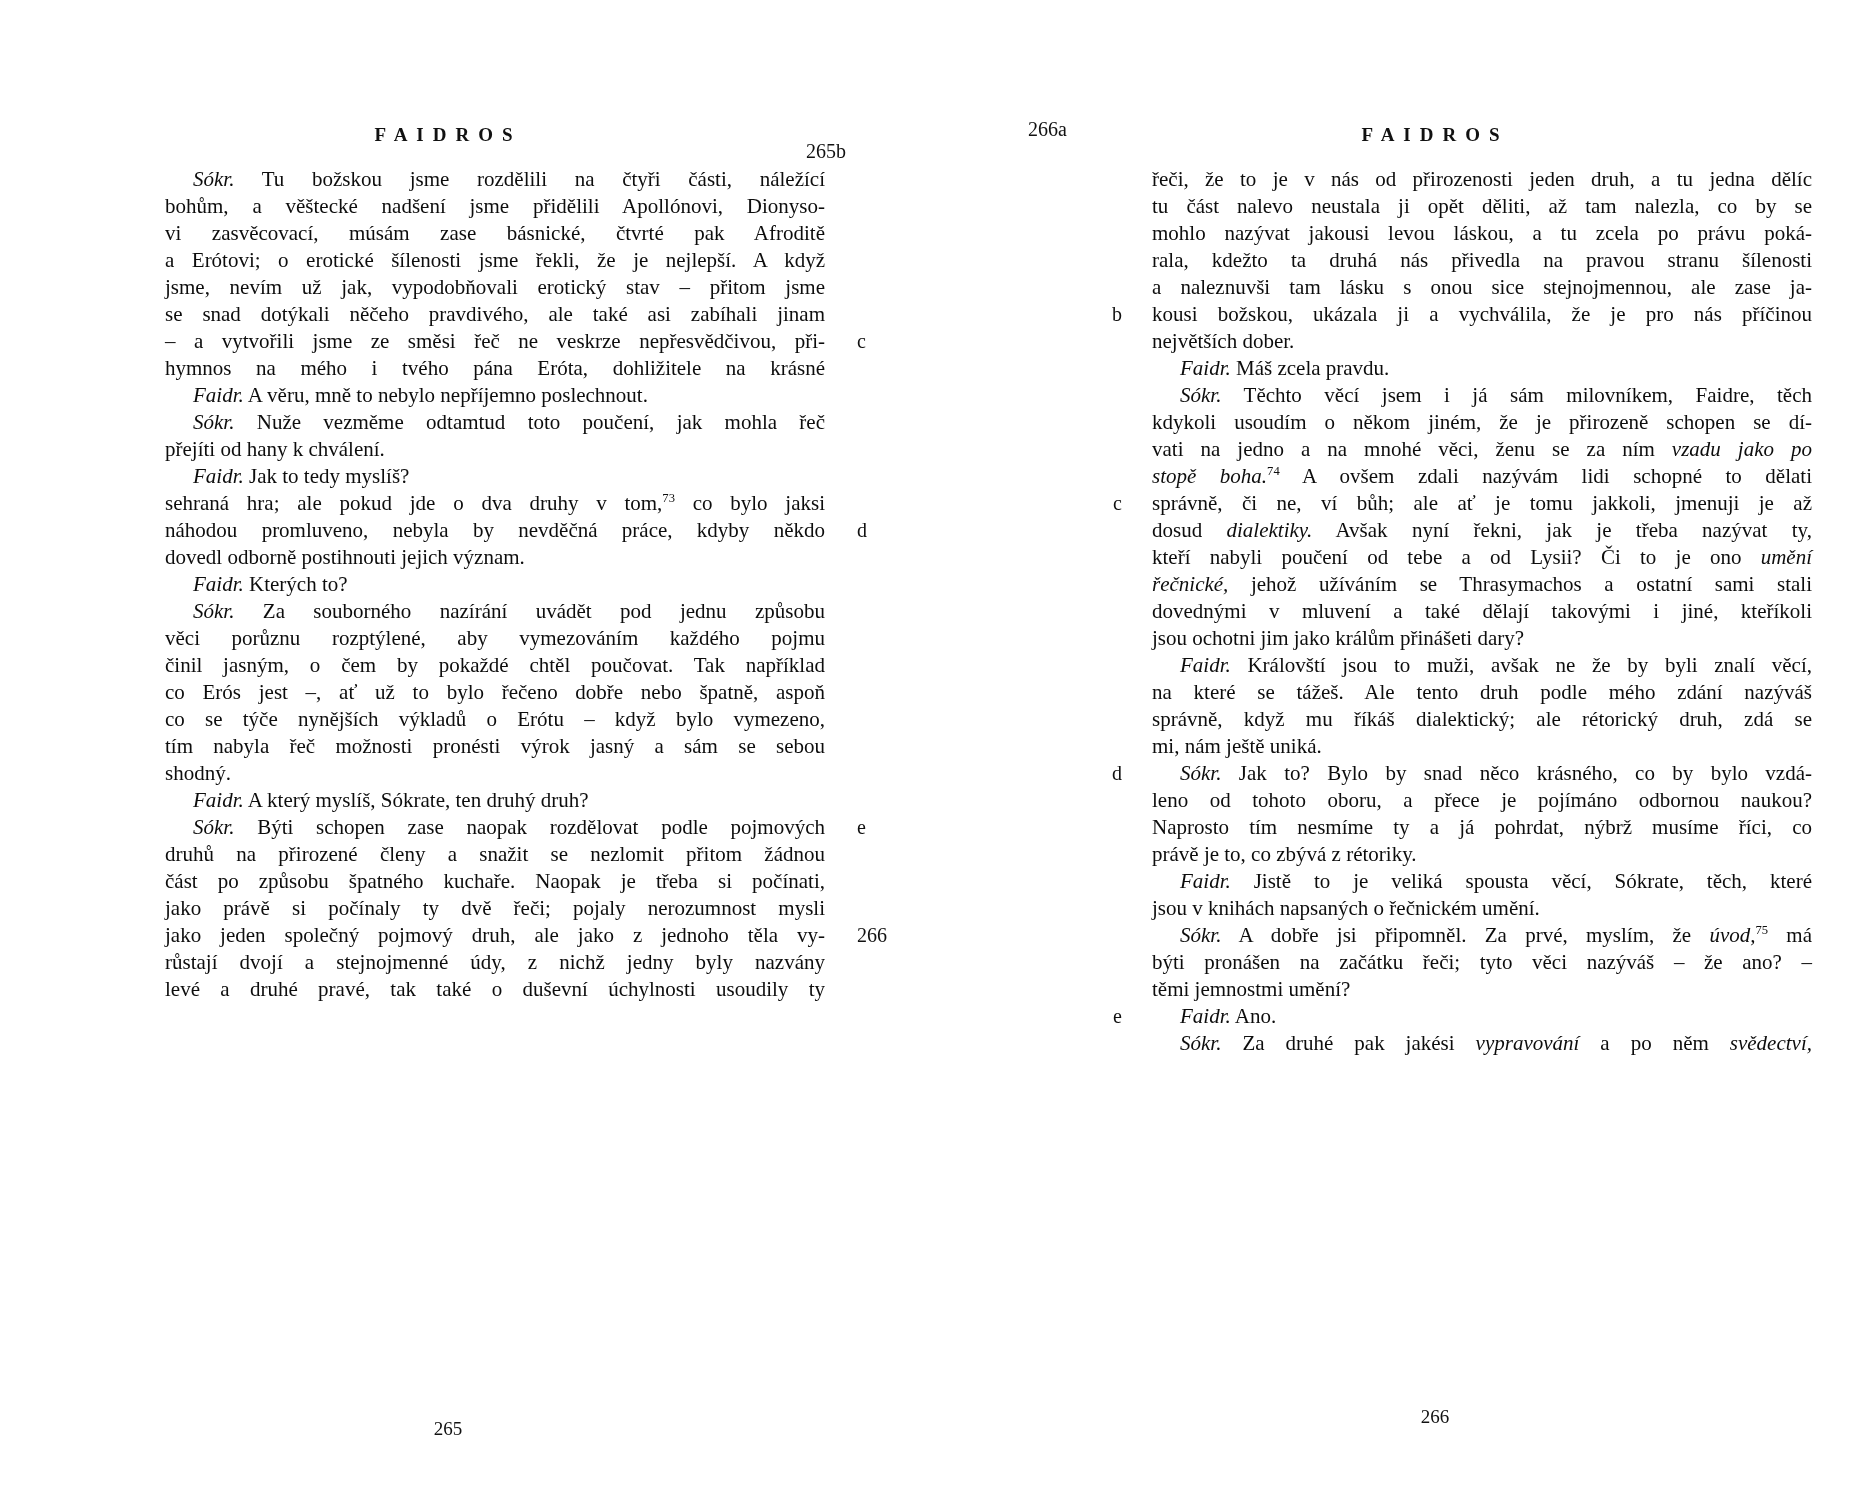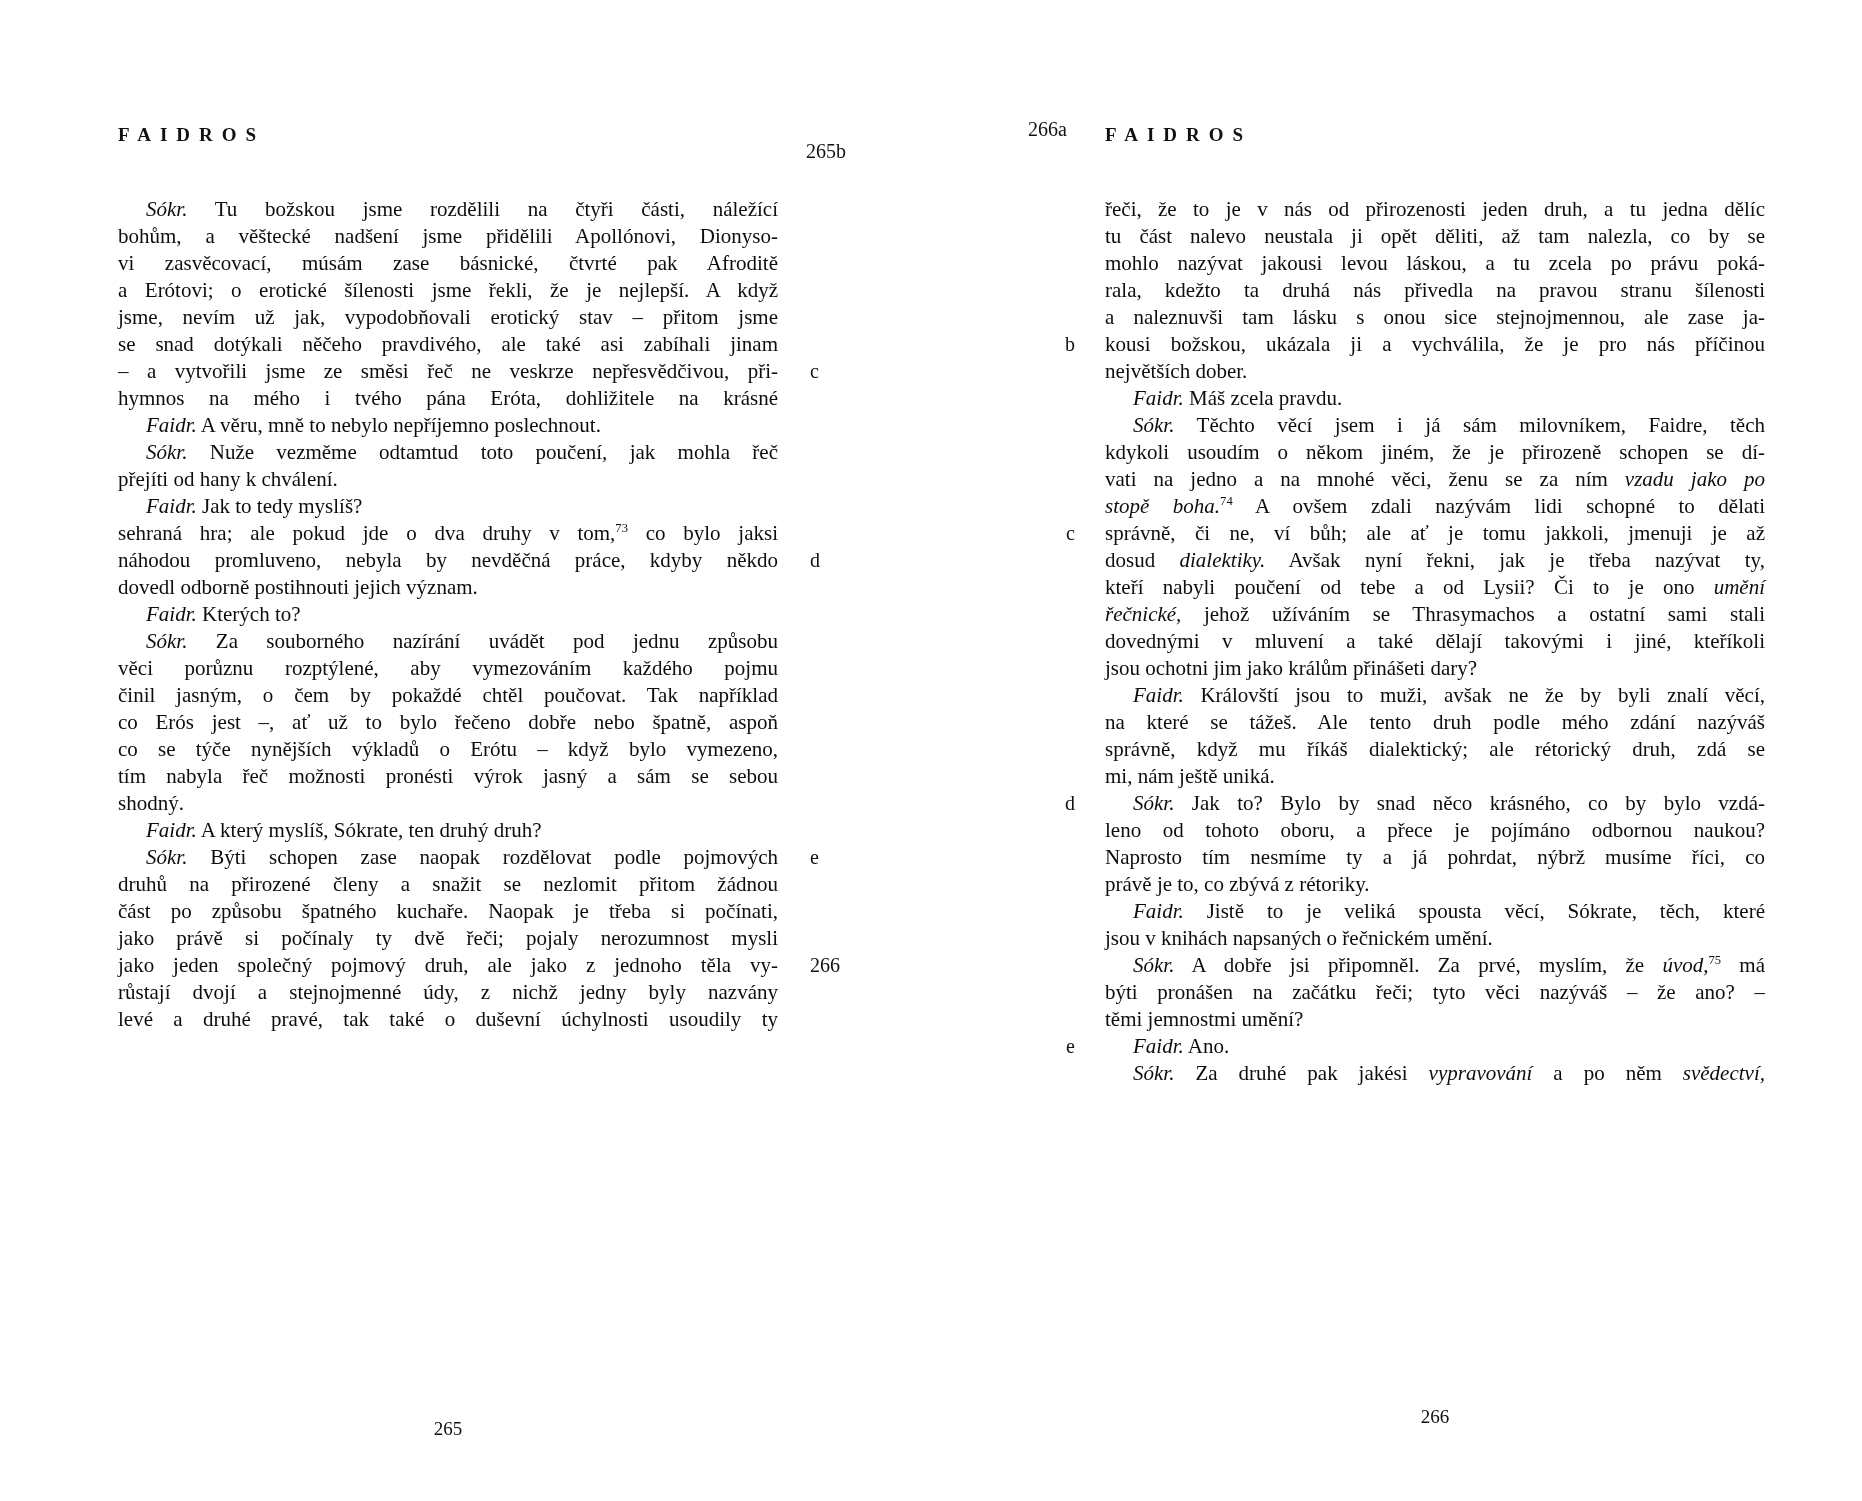--- a/index.html
+++ b/index.html
@@ -12,42 +12,44 @@
     height: 1501px;
     background: #ffffff;
     color: #0d0d0d;
     font-family: "Liberation Serif", serif;
     overflow: hidden;
   }
   .running-head {
     position: absolute;
     top: 124px;
     width: 660px;
+    text-align: center;
     font-size: 19px;
     font-weight: bold;
     letter-spacing: 9px;
     color: #111;
   }
   .running-head.left-page { left: 118px; }
   .running-head.right-page { left: 1105px; }
 
   .stephanus-ref {
     position: absolute;
     font-size: 20px;
     color: #111;
   }
   .stephanus-ref.left-page { left: 806px; top: 124px; margin-top: 16px; }
   .stephanus-ref.right-page { left: 1028px; top: 118px; }
 
   .text-block {
     position: absolute;
-    top: 196px;
+    top: 166px;
     width: 660px;
     font-size: 21px;
     line-height: 27px;
+    margin-left: 47px;
   }
   .text-block.left-page { left: 118px; }
   .text-block.right-page { left: 1105px; }
 
   .line {
     position: relative;
     text-align: justify;
     text-align-last: justify;
     white-space: normal;
   }

